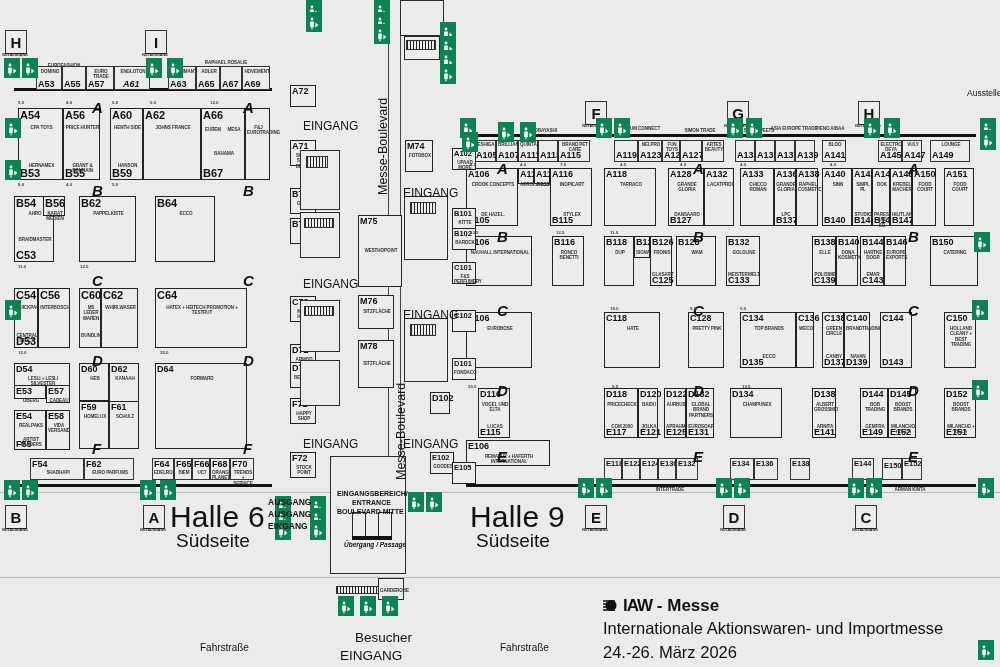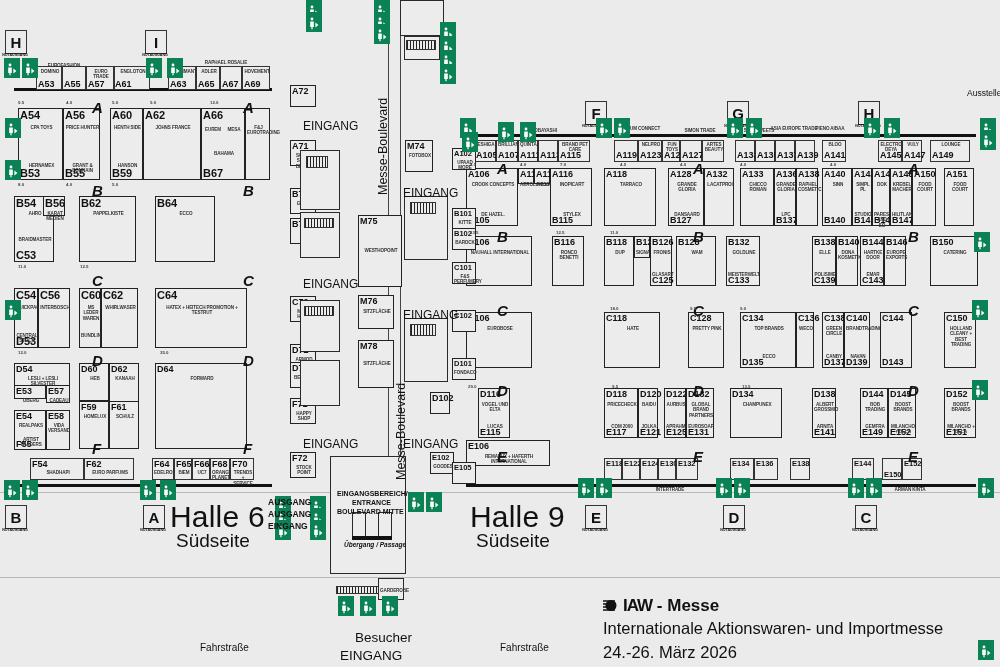--- a/index.html
+++ b/index.html
@@ -73,21 +73,21 @@
       <div class="ex" style="left: 1px; top: 2px; width: 24px;">DOMINO</div>
     </div>
     <div class="rowstrip" style="left: 62px; top: 66px; width: 24px; height: 24px; position: absolute;">
       <div class="bn s" style="left: 1px; top: 13px;">A55</div>
     </div>
     <div class="rowstrip" style="left: 86px; top: 66px; width: 28px; height: 24px; position: absolute;">
       <div class="bn s" style="left: 1px; top: 13px;">A57</div>
       <div class="ex" style="left: 1px; top: 2px; width: 26px;">EURO TRADE</div>
     </div>
     <div class="rowstrip" style="left: 114px; top: 66px; width: 36px; height: 24px; position: absolute;">
-      <div class="bn s" style="left: 0; top: 13px;">A61</div>
+      <div class="bn s" style="left: 8px; top: 13px; font-style: italic;">A61</div>
       <div class="ex" style="left: 1px; top: 2px; width: 34px;">ENGLOTON</div>
     </div>
     <div class="rowstrip" style="left: 168px; top: 66px; width: 28px; height: 24px; position: absolute;">
       <div class="bn s" style="left: 1px; top: 13px;">A63</div>
       <div class="ex" style="left: 1px; top: 2px; width: 26px;">HENRIMANT</div>
     </div>
     <div class="rowstrip" style="left: 196px; top: 66px; width: 24px; height: 24px; position: absolute;">
       <div class="bn s" style="left: 1px; top: 13px;">A65</div>
       <div class="ex" style="left: 1px; top: 2px; width: 22px;">ADLER</div>
     </div>
@@ -637,21 +637,21 @@
     <div class="rowstrip" style="left: 754px; top: 458px; width: 24px; height: 22px;">
       <div class="bn xs" style="left: 1px; top: 1px;">E136</div>
     </div>
     <div class="rowstrip" style="left: 790px; top: 458px; width: 20px; height: 22px;">
       <div class="bn xs" style="left: 1px; top: 1px;">E138</div>
     </div>
     <div class="rowstrip" style="left: 852px; top: 458px; width: 22px; height: 22px;">
       <div class="bn xs" style="left: 1px; top: 1px;">E144</div>
     </div>
     <div class="rowstrip" style="left: 882px; top: 458px; width: 20px; height: 22px;">
-      <div class="bn xs" style="left: 1px; top: 12px;">E150</div>
+      <div class="bn xs" style="left: 1px; top: 3px;">E150</div>
     </div>
     <div class="rowstrip" style="left: 902px; top: 458px; width: 20px; height: 22px;">
       <div class="bn xs" style="left: 1px; top: 1px;">E152</div>
     </div>
     <div class="booth" style="left: 452px; top: 148px; width: 24px; height: 22px;">
       <div class="bn xs" style="left: 1px; top: 1px;">A102</div>
       <div class="ex" style="left: 1px; top: 11px; width: 22px;">UPAAD MORE</div>
     </div>
     <div class="booth" style="left: 452px; top: 208px; width: 24px; height: 22px;">
       <div class="bn xs" style="left: 1px; top: 1px;">B101</div>

